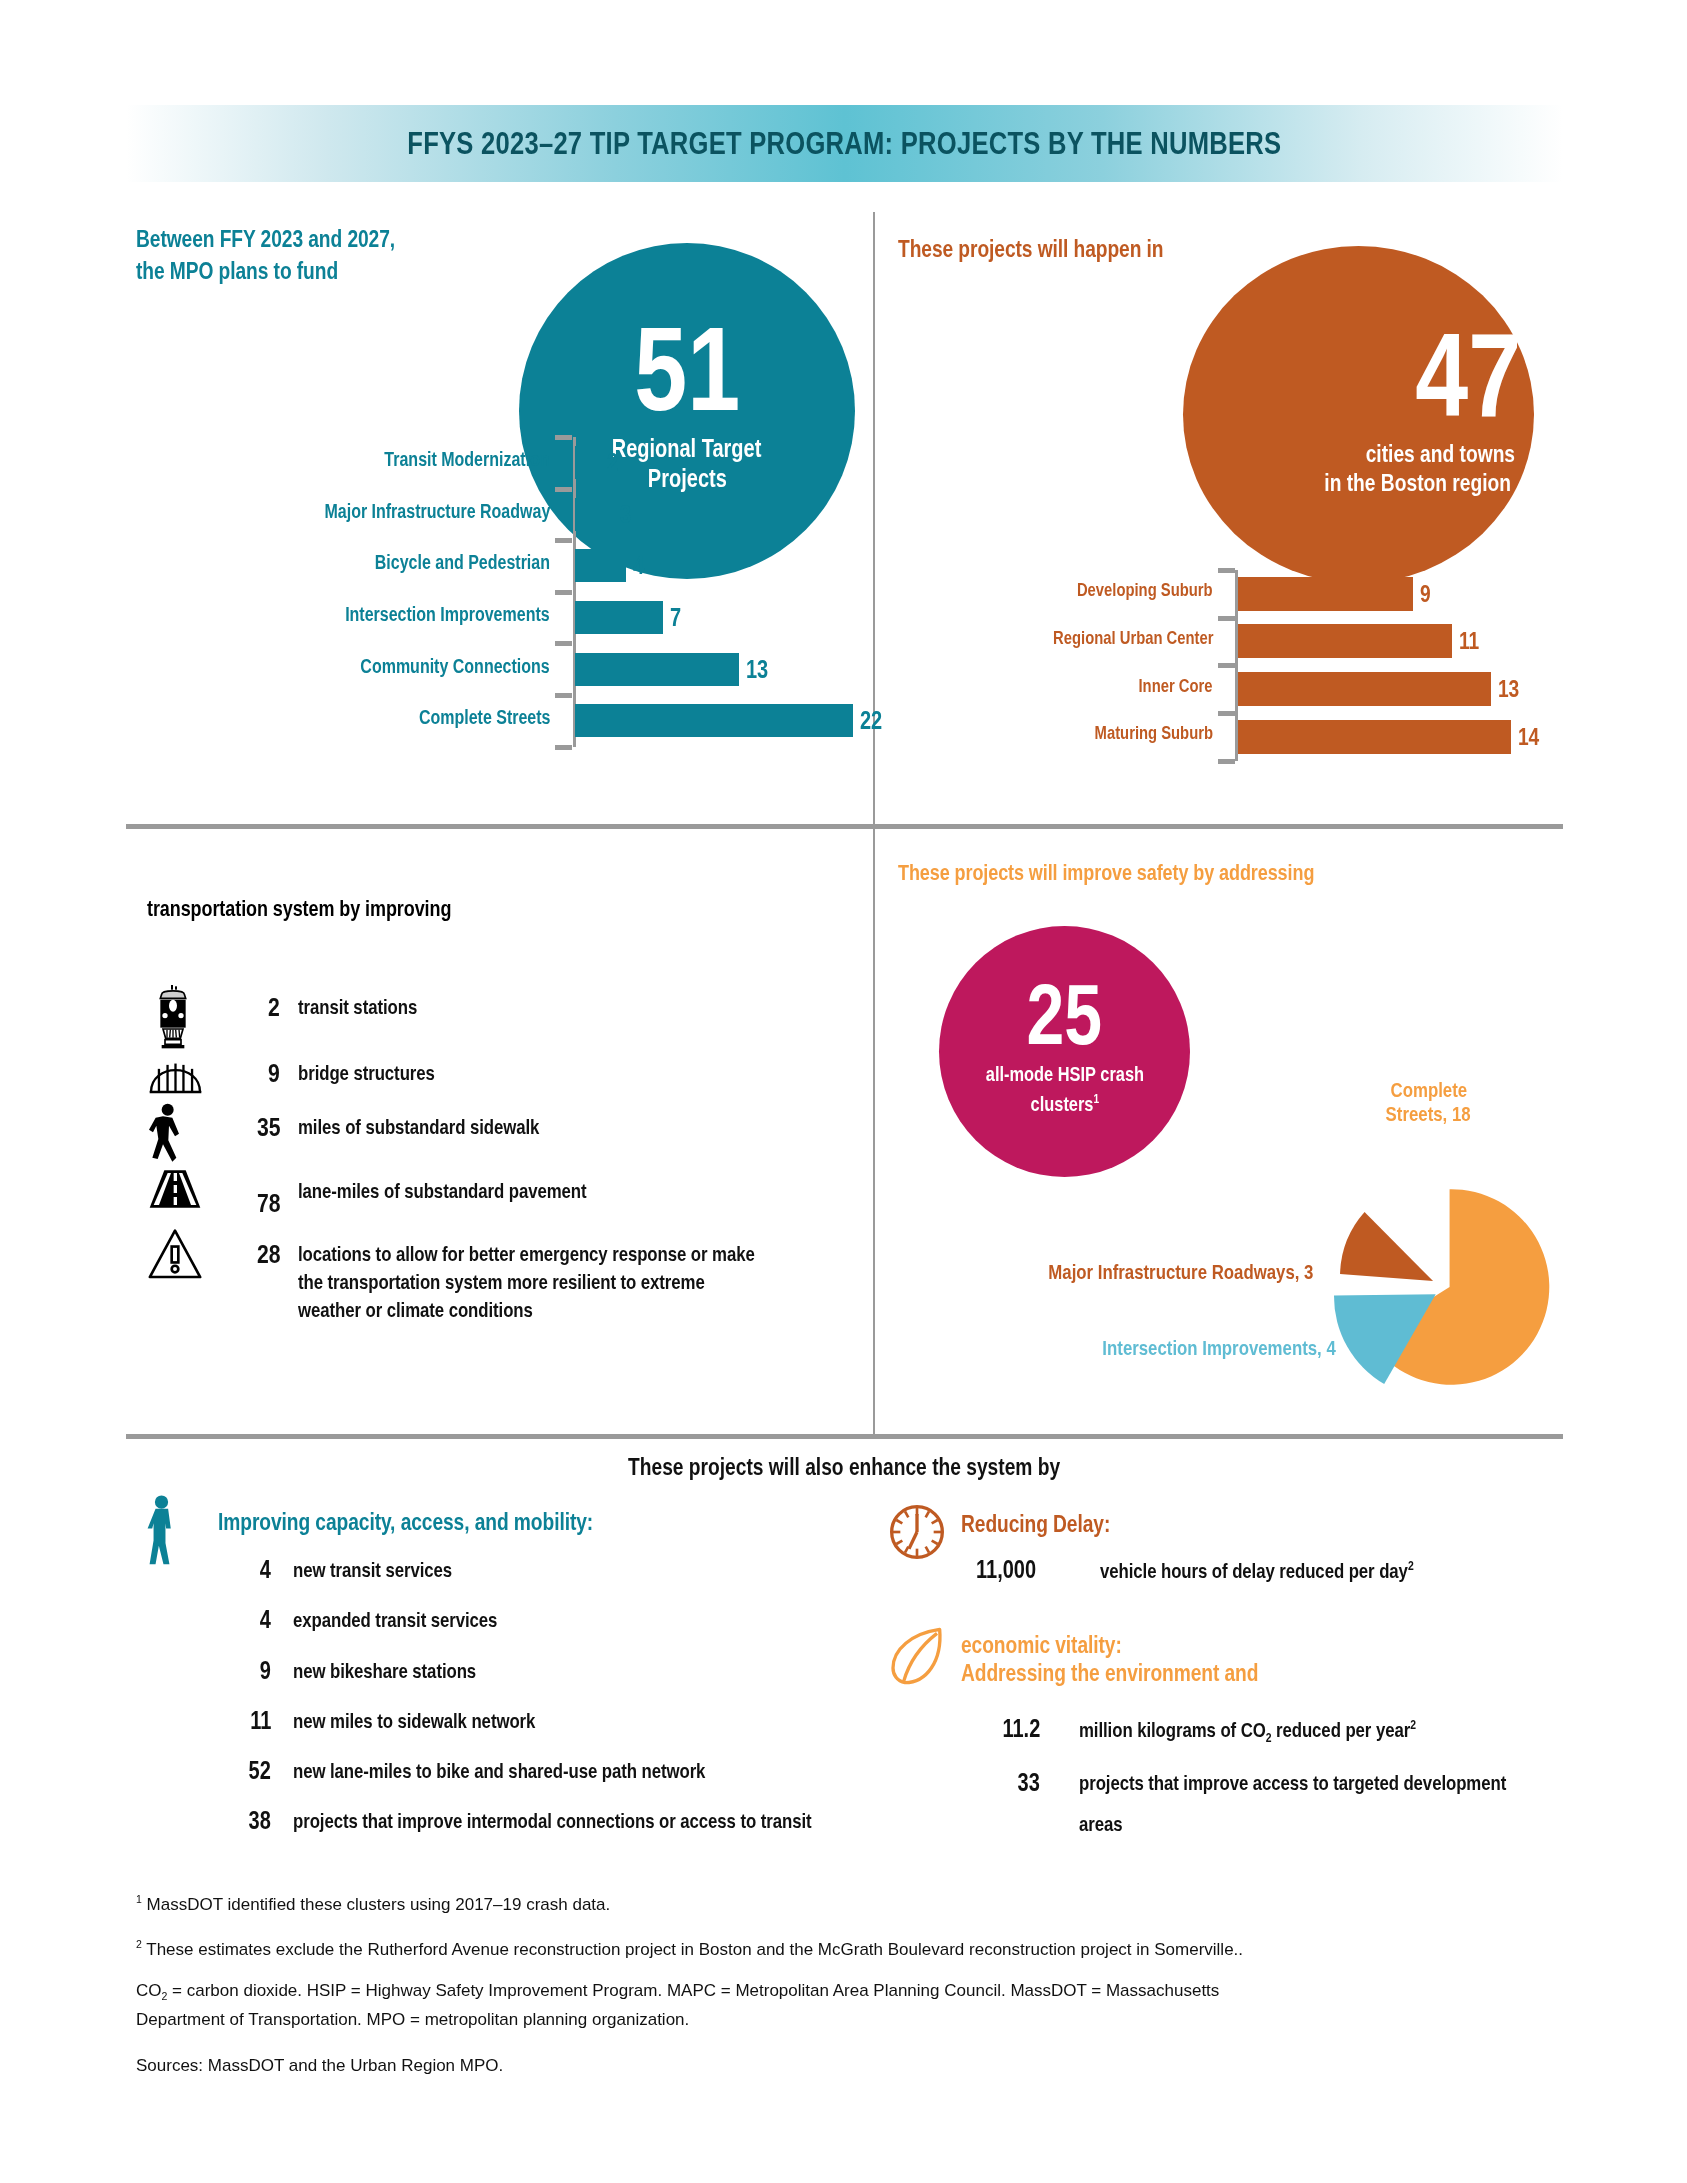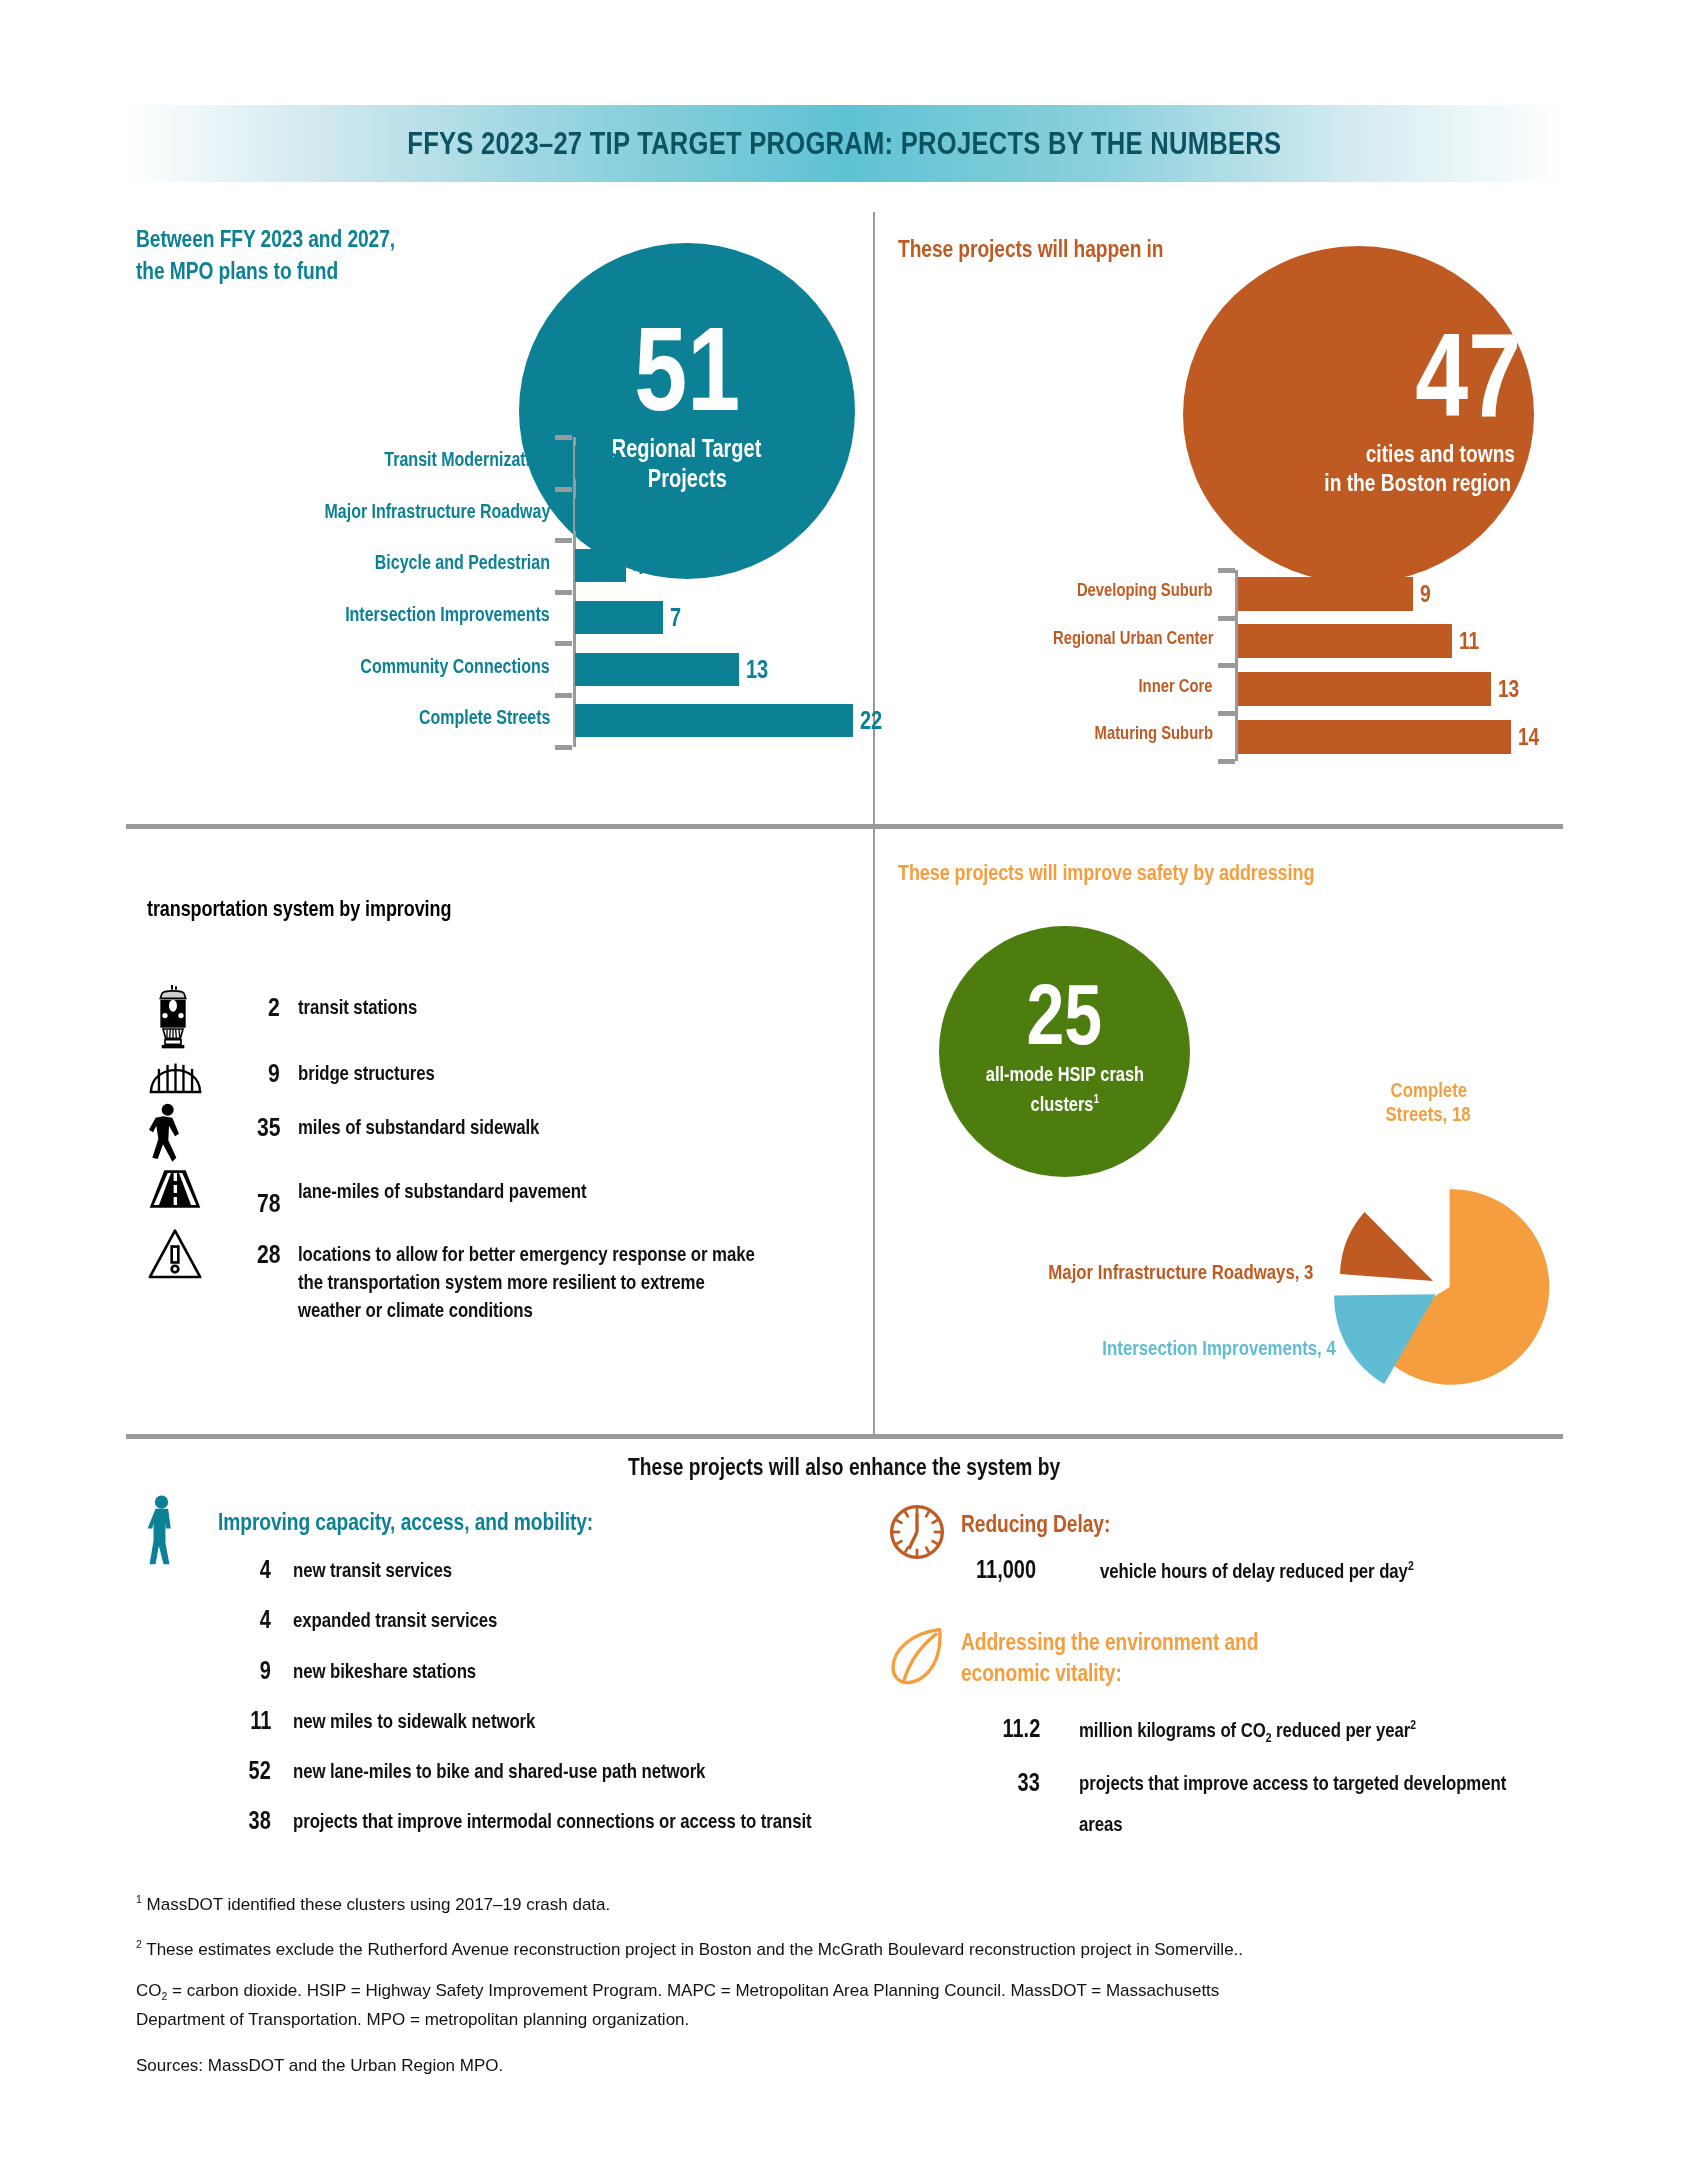--- a/index.html
+++ b/index.html
@@ -273,21 +273,21 @@
         <div style="margin-top: 4px;"><span class="cond" style="font-size: 21px; color: rgb(17, 17, 17);">the transportation system more resilient to extreme</span></div>
         <div style="margin-top: 4px;"><span class="cond" style="font-size: 21px; color: rgb(17, 17, 17);">weather or climate conditions</span></div>
       </div>
     </div>
   </div>
 
 <div class="abs" style="left:898px;top:860px;width:635px;">
   <span class="cond" style="font-size:22.5px;color:#F59E40;">These projects will improve safety by addressing</span>
 </div>
 
-<div class="abs circle" style="left:939px;top:926px;width:251px;height:251px;background:#4d7c0f;">
+<div class="abs circle" style="left:939px;top:926px;width:251px;height:251px;background:#be185d;">
   <span class="cond-c big" style="font-size:85px;line-height:78px;margin-top:-10.6px;">25</span>
   <span class="cond-c sub" style="font-size:20.5px;line-height:25px;margin-top:6.6px;">all-mode HSIP crash</span>
   <span class="cond-c sub" style="font-size:20.5px;line-height:25px;"><span>clusters</span><sup>1</sup></span>
 </div>
 
 <div class="abs" style="left:1336px;top:1078px;width:185px;text-align:center;">
   <div><span class="cond-c" style="font-size:21px;color:#F59E40;">Complete</span></div>
   <div><span class="cond-c" style="font-size:21px;color:#F59E40;">Streets, 18</span></div>
 </div>
 <div class="abs" style="left:916px;top:1260px;width:397px;text-align:right;">
@@ -375,22 +375,22 @@
       <div style="position: absolute; left: 0px; width: 119px; text-align: left;"><span class="cond-r" style="font-size: 25px; color: rgb(17, 17, 17);">11,000</span></div>
       <div style="position: absolute; left: 139px; top: 2.6px; width: 543px;"><span class="cond" style="font-size: 21px; color: rgb(17, 17, 17);">vehicle hours of delay reduced per day<sup>2</sup></span></div>
     </div>
   </div>
 
 <svg class="abs" style="left:885px;top:1624px;" width="64" height="64" viewBox="0 0 96 96">
   <path d="M82 8 C40 14 12 38 12 66 C12 76 18 86 30 88 C62 88 86 56 82 8 Z" fill="none" stroke="#F59E40" stroke-width="5" stroke-linejoin="round"></path>
   <path d="M78 14 C52 34 36 58 28 86" fill="none" stroke="#F59E40" stroke-width="5"></path>
 </svg>
 <div class="abs" style="left:961px;top:1628px;width:529px;">
+  <div style="margin-top:2.6px;"><span class="cond" style="font-size:24px;color:#F59E40;">economic vitality:</span></div>
   <div><span class="cond" style="font-size:24px;color:#F59E40;">Addressing the environment and</span></div>
-  <div style="margin-top:2.6px;"><span class="cond" style="font-size:24px;color:#F59E40;">economic vitality:</span></div>
 </div>
 <div class="abs" id="environment-list" style="left:961px;top:1714px;width:662px;">
     <div style="position: absolute; left: 0px; top: 0px; width: 662px;">
       <div style="position: absolute; left: 0px; width: 79px; text-align: right;"><span class="cond-r" style="font-size: 25px; color: rgb(17, 17, 17);">11.2</span></div>
       <div style="position: absolute; left: 118px; top: 2.6px; width: 543px;"><span class="cond" style="font-size: 21px; color: rgb(17, 17, 17);">million kilograms of CO<sub>2</sub> reduced per year<sup>2</sup></span></div>
     </div>
     <div style="position: absolute; left: 0px; top: 54px; width: 662px;">
       <div style="position: absolute; left: 0px; width: 79px; text-align: right;"><span class="cond-r" style="font-size: 25px; color: rgb(17, 17, 17);">33</span></div>
       <div style="position: absolute; left: 118px; top: 2.6px; width: 543px;">
         <div><span class="cond" style="font-size: 21px; color: rgb(17, 17, 17);">projects that improve access to targeted development</span></div>

